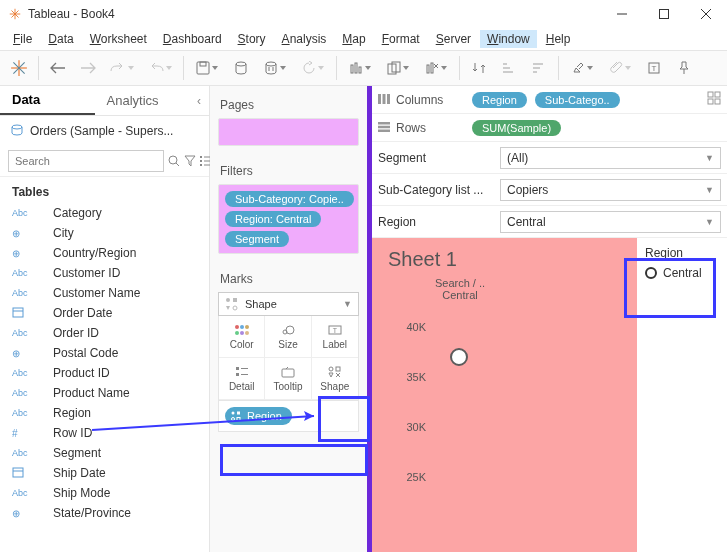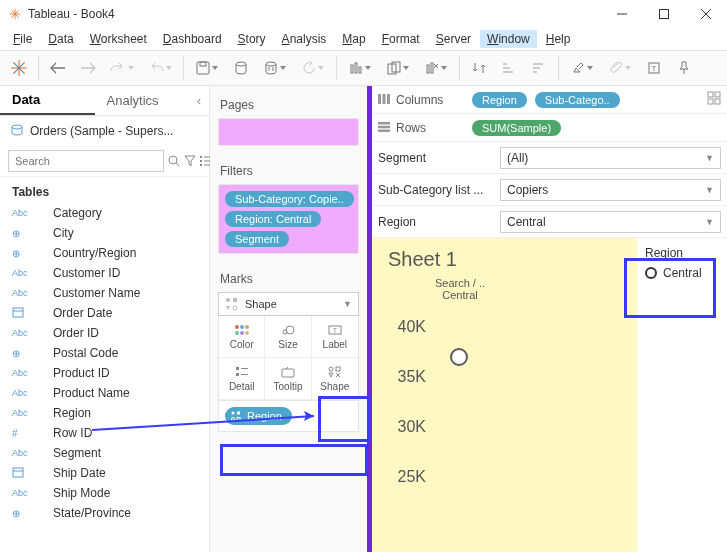--- a/index.html
+++ b/index.html
@@ -71,28 +71,28 @@
 
 
 .shelves-row { display: flex; align-items: center; height: 28px; border-bottom: 1px solid #eee; padding: 0 6px; gap: 6px; }
 .shelves-row .shelf-label { width: 86px; display: flex; align-items: center; gap: 6px; color: #555; font-size: 12px; }
 .shelves-row .shelf-content { flex: 1; display: flex; gap: 4px; align-items: center; overflow: hidden; }
 .pill-green { background: #4fa66b; }
 .filter-row { display: flex; align-items: center; height: 32px; border-bottom: 1px solid #eee; padding: 0 6px; gap: 6px; }
 .filter-row .flabel { width: 116px; font-size: 12px; color: #333; white-space: nowrap; overflow: hidden; text-overflow: ellipsis; }
 .filter-row .fselect { flex: 1; height: 22px; border: 1px solid #ccc; display: flex; align-items: center; justify-content: space-between; padding: 0 6px; font-size: 12px; background: #fff; }
 .viz { flex: 1; display: flex; position: relative; }
-.viz-main { flex: 1; padding: 10px 10px 0 16px; background: #fef9c3; position: relative; }
+.viz-main { flex: 1; padding: 10px 10px 0 16px; background: #fca5a5; position: relative; }
 .sheet-title { font-size: 20px; font-weight: 400; color: #555; margin-bottom: 6px; }
 .chart-head { text-align: center; font-size: 11px; color: #555; }
 .chart-head .h1 { font-weight: 400; }
 .chart-head .h2 { color: #555; }
 .chart-area { position: relative; height: 200px; margin-top: 6px; }
 .y-axis { position: absolute; left: 0; top: 0; bottom: 0; width: 42px; }
-.y-tick { position: absolute; right: 4px; font-size: 16px; color: #555; transform: translateY(-50%); }
+.y-tick { position: absolute; right: 4px; font-size: 11px; color: #555; transform: translateY(-50%); }
 .datapoint { position: absolute; width: 18px; height: 18px; border: 2px solid #5b5b5b; border-radius: 50%; background: #fff; }
 .legend { width: 90px; padding: 8px; }
 .legend-title { font-size: 12px; margin-bottom: 6px; }
 .legend-item { display: flex; align-items: center; gap: 6px; font-size: 12px; }
 .legend-mark { width: 12px; height: 12px; border: 2px solid #333; border-radius: 50%; }
 .arrow-overlay { position: absolute; pointer-events: none; }
 .guideme { position: absolute; right: 4px; top: 96px; color: #777; }
 .guideme svg { width: 14px; height: 14px; }
 </style>
 </head>

